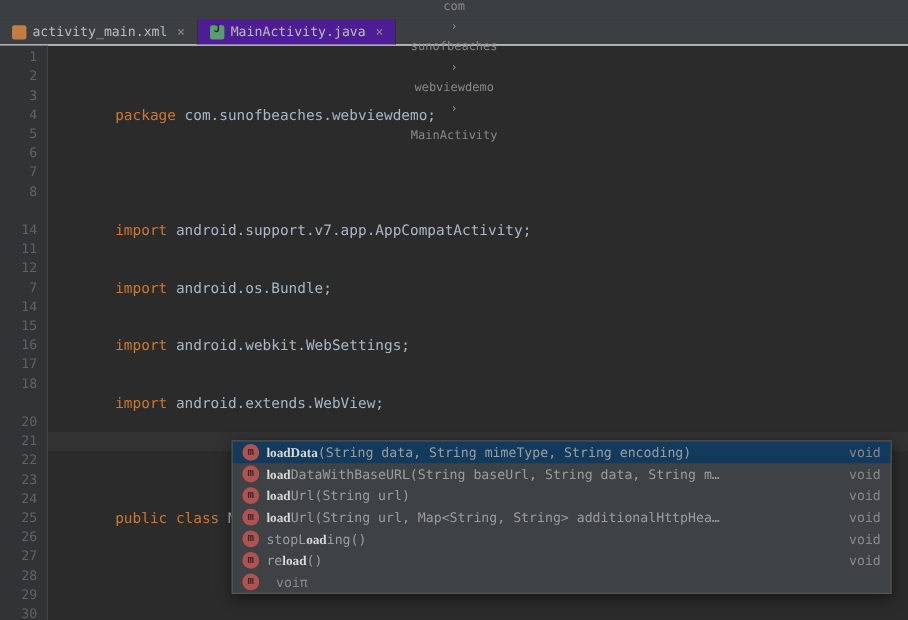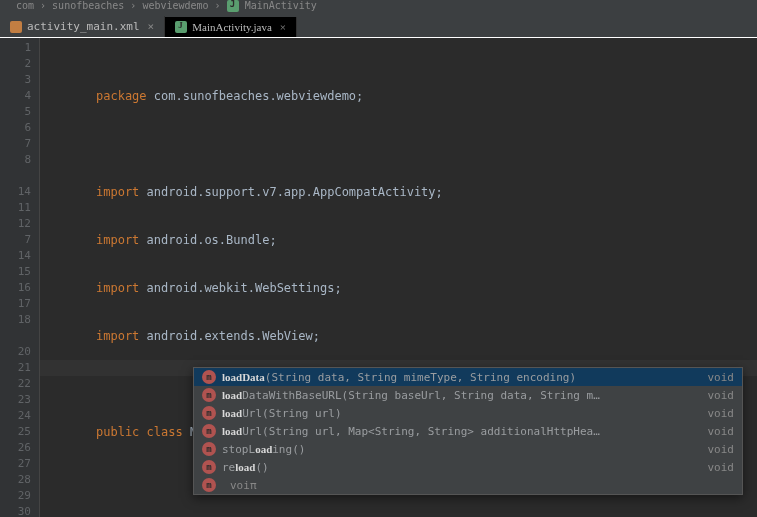--- a/index.html
+++ b/index.html
@@ -9,46 +9,46 @@
   font-size: 12px;
   color: #a9b7c6;
   width: 757px;
   height: 517px;
   overflow: hidden;
 }
 .breadcrumb-bar {
   height: 14px;
   background: #3c3f41;
   display: flex;
-  align-items: flex-start;
-  padding: 0 16px;
+  align-items: center;
+  padding: 0 4px;
   color: #888;
   font-size: 10px;
   gap: 6px;
+  flex-direction: column;
 }
 .tabs-bar {
   height: 24px;
   background: #3c3f41;
   display: flex;
   align-items: flex-end;
   border-bottom: 1px solid #ffffff;
 }
 .tab {
   padding: 4px 10px;
   display: flex;
   align-items: center;
   gap: 5px;
   color: #bbb;
   font-size: 11px;
   cursor: pointer;
   border-right: 1px solid #323232;
 }
 .tab.active {
-  background: #000000;
-  font-family: Liberation Serif, serif;
+  background: #4c1d95;
 }
 .tab-icon-xml { width: 12px; height: 12px; background: #c27e42; border-radius: 2px; display: inline-block; }
 .tab-icon-java { width: 12px; height: 12px; background: #5a9e6f; border-radius: 2px; display: inline-block; position: relative; }
 .tab-icon-java::after { content: 'J'; color: #2b2b2b; font-size: 9px; position: absolute; left: 3px; top: -1px; font-weight: bold; }
 .close-x { color: #888; font-size: 11px; margin-left: 3px; }
 .editor-area {
   display: flex;
   height: calc(100% - 38px);
   position: relative;
 }

